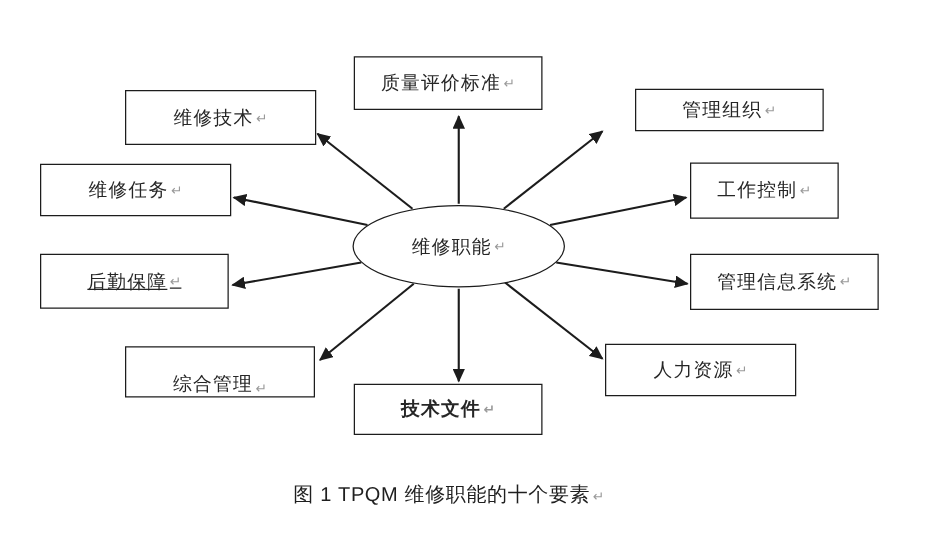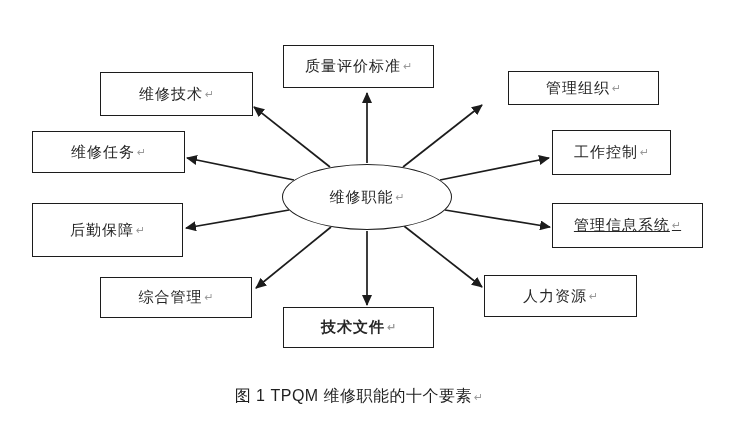--- a/index.html
+++ b/index.html
@@ -66,23 +66,23 @@
     font-size: 16px;
     color: #1f1f1f;
     letter-spacing: 0.5px;
   }
   
   .box-quality       { left: 283px; top: 45px;  width: 151px; height: 43px; font-family: Liberation Serif, serif; }
   .box-tech          { left: 100px; top: 72px;  width: 153px; height: 44px; }
   .box-org           { left: 508px; top: 71px;  width: 151px; height: 34px; }
   .box-task          { left: 32px;  top: 131px; width: 153px; height: 42px; }
   .box-control       { left: 552px; top: 130px; width: 119px; height: 45px; }
-  .box-logistics     { left: 32px;  top: 203px; width: 151px; height: 54px; }
-  .box-mis           { left: 552px; top: 203px; width: 151px; height: 45px; text-decoration: underline; }
-  .box-comprehensive { left: 100px; top: 277px; width: 152px; height: 41px; }
+  .box-logistics     { left: 32px;  top: 203px; width: 151px; height: 44px; text-decoration: underline; }
+  .box-mis           { left: 552px; top: 203px; width: 151px; height: 45px; }
+  .box-comprehensive { left: 100px; top: 277px; width: 152px; height: 41px; align-items: flex-end; }
   .box-hr            { left: 484px; top: 275px; width: 153px; height: 42px; }
   .box-docs          { left: 283px; top: 307px; width: 151px; height: 41px; font-weight: bold; }
 </style>
 </head>
 <body>
 
 <div class="canvas">
 
   <svg class="arrows" viewBox="0 0 750 435" xmlns="http://www.w3.org/2000/svg" aria-hidden="true">
     <defs>

